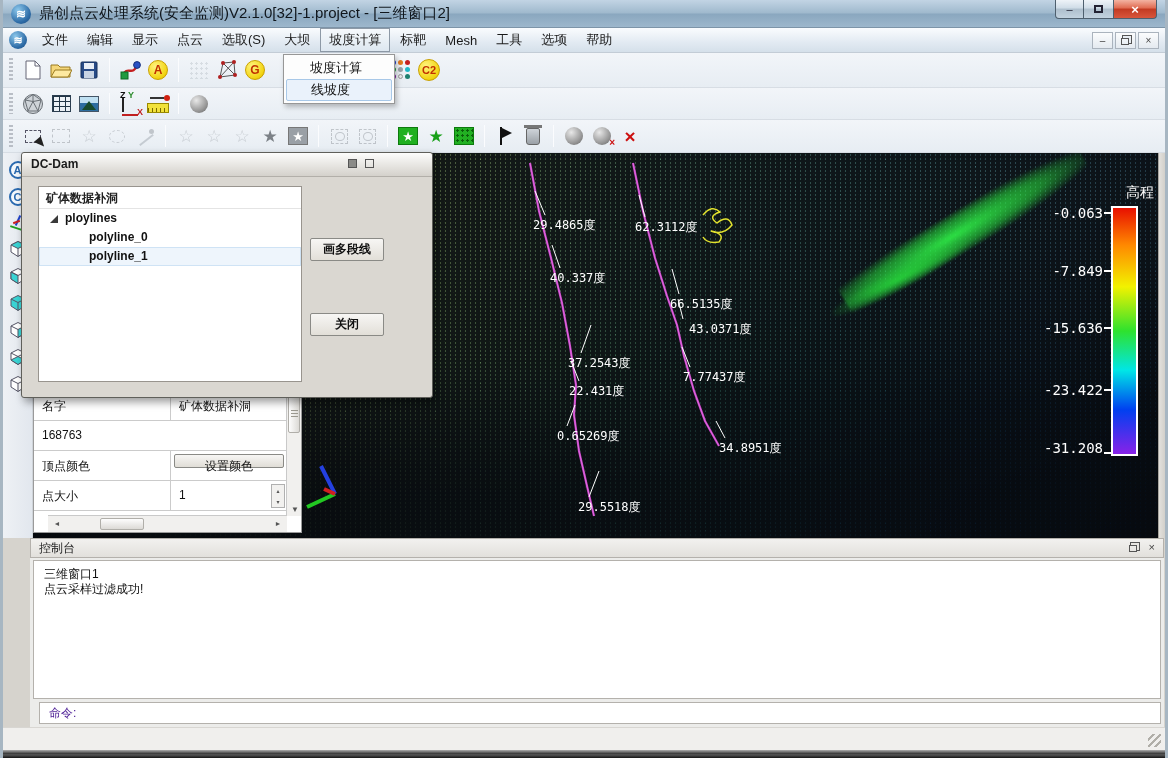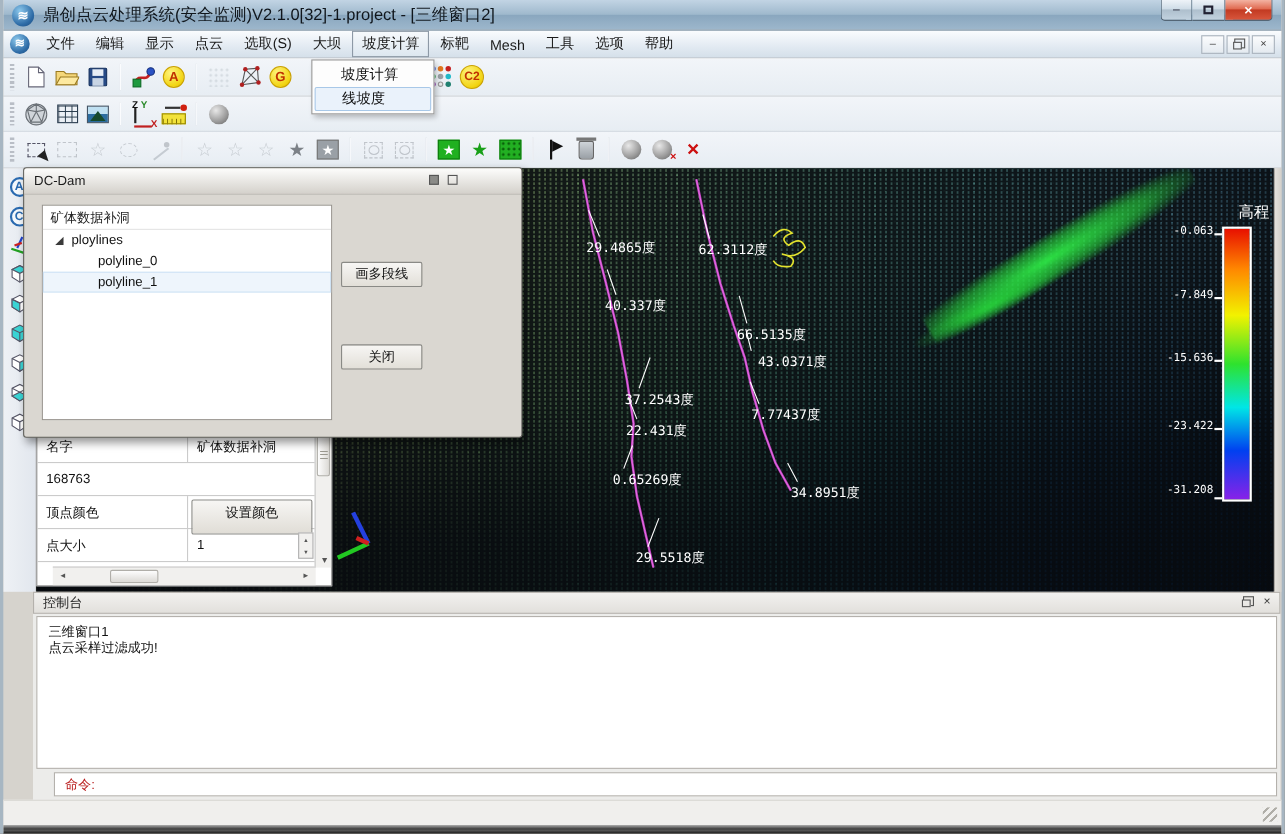--- a/index.html
+++ b/index.html
@@ -118,46 +118,46 @@
       radial-gradient(circle, transparent 0.8px, rgba(5,8,12,.35) 1px);
     background-size:5px 4px, 9px 7px; background-position:0 0, 2px 3px; }
   .greenstreak { position:absolute; left:812px; top:128px; width:278px; height:40px; transform-origin:0 50%; transform:rotate(-31deg);
     background:radial-gradient(ellipse at 45% 50%, rgba(46,235,70,.95) 0%, rgba(40,220,60,.55) 48%, rgba(40,200,60,0) 78%); filter:blur(1px); }
   .greenstreak2 { position:absolute; left:800px; top:150px; width:150px; height:22px; transform-origin:0 50%; transform:rotate(-28deg);
     background:radial-gradient(ellipse, rgba(40,225,60,.75), rgba(40,200,60,0) 75%); filter:blur(1px); }
   .vp-label { position:absolute; color:#fff; font-family:"DejaVu Sans Mono", monospace; font-size:12px; white-space:nowrap; }
   .colorbar-title { position:absolute; left:1093px; top:31px; color:#fff; font-size:14px; font-family:"DejaVu Sans", sans-serif; }
   .colorbar { position:absolute; left:1078px; top:53px; width:27px; height:250px; border:2px solid #fff;
     background:linear-gradient(180deg,#e81000 0%, #ff8800 15%, #f2f200 32%, #2ee22e 50%, #00e6e6 66%, #0040f0 82%, #8822e8 100%); }
-  .cb-tick { position:absolute; color:#fff; font-family:"DejaVu Sans Mono", monospace; font-size:10px; text-align:right; width:70px; }
+  .cb-tick { position:absolute; color:#fff; font-family:"DejaVu Sans Mono", monospace; font-size:14px; text-align:right; width:70px; }
   .cb-dash { position:absolute; width:7px; height:2px; background:#fff; left:1071px; }
   .rightstrip { position:absolute; left:1155px; top:153px; width:10px; height:385px; background:linear-gradient(90deg,#e3e1dd,#cac7c1); border-left:1px solid #a9a6a0; }
   
-  .dcdam { position:absolute; left:18px; top:152px; width:454px; height:246px; background:#dad7d1;
-    border:1px solid #5f5f5a; border-radius:3px; box-shadow:3px 4px 8px rgba(0,0,0,.4); z-index:40; }
+  .dcdam { position:absolute; left:18px; top:152px; width:412px; height:246px; background:#dad7d1;
+    border:1px solid #5f5f5a; border-radius:3px; box-shadow:3px 4px 8px rgba(0,0,0,.4); z-index:40;font-weight:bold; }
   .dcdam-title { height:24px; background:linear-gradient(#fdfdfc,#d4d1cb); border-bottom:1px solid #b2afa9; border-radius:3px 3px 0 0;
     font-size:12px; color:#1a1a1a; line-height:23px; padding-left:9px; position:relative; }
   .dcdam-title .ticons { position:absolute; right:58px; top:6px; display:flex; gap:8px; }
   .sqicon { width:9px; height:9px; border:1px solid #555; background:#8b8b88; }
   .sqicon.hollow { background:transparent; }
   .dcdam-list { position:absolute; left:16px; top:33px; width:264px; height:196px; background:#fff; border:1px solid #98948e; font-size:12px; }
   .list-header { height:22px; line-height:22px; padding-left:7px; border-bottom:1px solid #e4e4e4; color:#222; }
   .tree-row { height:19px; line-height:19px; position:relative; color:#111; }
   .tree-root { padding-left:26px; }
   .expander { position:absolute; left:11px; top:6px; width:8px; height:8px; background:#3a3a3a; clip-path:polygon(100% 0, 100% 100%, 0 100%); }
   .tree-child { padding-left:50px; }
   .tree-child.selected { background:#eef5fc; outline:1px solid #cfe3f5; outline-offset:-1px; }
   .dcdam-btn { position:absolute; left:288px; width:74px; height:23px; font-size:12px; color:#111;
     background:linear-gradient(#f7f6f4,#e2dfd8); border:1px solid #8a8a86; border-radius:2px; text-align:center; line-height:21px; }
   
   .proptable { position:absolute; left:30px; top:390px; width:269px; height:143px; background:#fff; border:1px solid #9a9a9a; z-index:5; font-size:12px; color:#111; }
   .prow { position:absolute; left:0; width:253px; height:30px; border-bottom:1px solid #cbcbcb; display:flex; }
   .pcell-l { width:137px; border-right:1px solid #cbcbcb; padding:7px 0 0 8px; }
   .pcell-v { flex:1; padding:7px 0 0 8px; position:relative; }
-  .setcolor-btn { position:absolute; left:3px; top:3px; right:3px; height:32px; background:linear-gradient(#f7f6f4,#e0ddd6);
+  .setcolor-btn { position:absolute; left:3px; top:3px; right:3px; height:14px; background:linear-gradient(#f7f6f4,#e0ddd6);
     border:1px solid #8a8a86; border-radius:2px; text-align:center; line-height:22px; }
   .spinner { position:absolute; right:2px; top:3px; width:14px; height:24px; border:1px solid #b0b0b0; background:#f2f1ef;
     display:flex; flex-direction:column; align-items:center; justify-content:space-around; font-size:6px; color:#555; }
   .vscroll { position:absolute; right:0; top:0; width:15px; height:125px; background:#f1f0ee; border-left:1px solid #c9c9c9; }
   .vthumb { position:absolute; left:1px; top:2px; width:12px; height:40px; background:linear-gradient(90deg,#fdfdfd,#dcdad6); border:1px solid #b0aea9; border-radius:2px; }
   .vthumb::after { content:""; position:absolute; left:2px; top:16px; width:7px; height:8px;
     background:repeating-linear-gradient(180deg,#9a988f 0 1px, transparent 1px 3px); }
   .vsc-arrow { position:absolute; right:2px; font-size:8px; color:#555; }
   .hscroll { position:absolute; left:14px; bottom:0; width:239px; height:17px; background:#f1f0ee; border-top:1px solid #c9c9c9; }
   .hbtn { position:absolute; top:2px; width:14px; height:12px; font-size:7px; color:#555; text-align:center; line-height:12px; }
@@ -168,22 +168,22 @@
   .dd-item { height:22px; line-height:22px; padding-left:24px; }
   .dd-item.hover { background:#eaf2fb; border:1px solid #a8c8e8; border-radius:2px; line-height:20px; }
   
   .console { position:absolute; left:27px; top:538px; width:1134px; height:189px; background:#ececea; z-index:5; }
   .console-title { height:20px; background:linear-gradient(#f2f1ef,#e2e0dc); border:1px solid #b4b1ac; font-size:12px; color:#222; line-height:18px; padding-left:8px; position:relative; }
   .console-title .cicons { position:absolute; right:8px; top:3px; display:flex; gap:10px; align-items:center; }
   .floaticon { width:8px; height:7px; border:1px solid #555; box-shadow:2px -2px 0 -0px #e8e6e2, 2px -2px 0 1px #555; margin-top:2px; margin-right:2px; }
   .cx { font-size:11px; color:#444; line-height:1; }
   .console-body { position:absolute; left:3px; right:3px; top:22px; height:139px; background:#fff; border:1px solid #b4b1ac;
     font-size:12px; color:#111; padding:6px 10px; line-height:15px; }
-  .console-cmd { position:absolute; left:19px; right:3px; bottom:3px; height:22px; background:#fff; border:1px solid #b4b1ac;
-    font-size:12px; color:#b91c1c; line-height:20px; padding-left:9px; }
+  .console-cmd { position:absolute; left:9px; right:3px; bottom:3px; height:22px; background:#fff; border:1px solid #b4b1ac;
+    font-size:12px; color:#4c1d95; line-height:20px; padding-left:9px; }
   
   .statusbar { position:absolute; left:0; top:727px; width:100%; height:23px; background:#f0efed; border-top:1px solid #d8d6d2; }
   .resizegrip { position:absolute; right:4px; bottom:3px; width:13px; height:13px;
     background:repeating-linear-gradient(135deg, transparent 0 3px, #b0aea8 3px 5px); }
   .winbottom { position:absolute; left:0; top:750px; width:100%; height:8px;
     background:linear-gradient(#adadad,#3c3c3c 45%, #565656 60%, #151515); }
   svg.lineart { position:absolute; inset:0; }
 </style>
 </head>
 <body>

